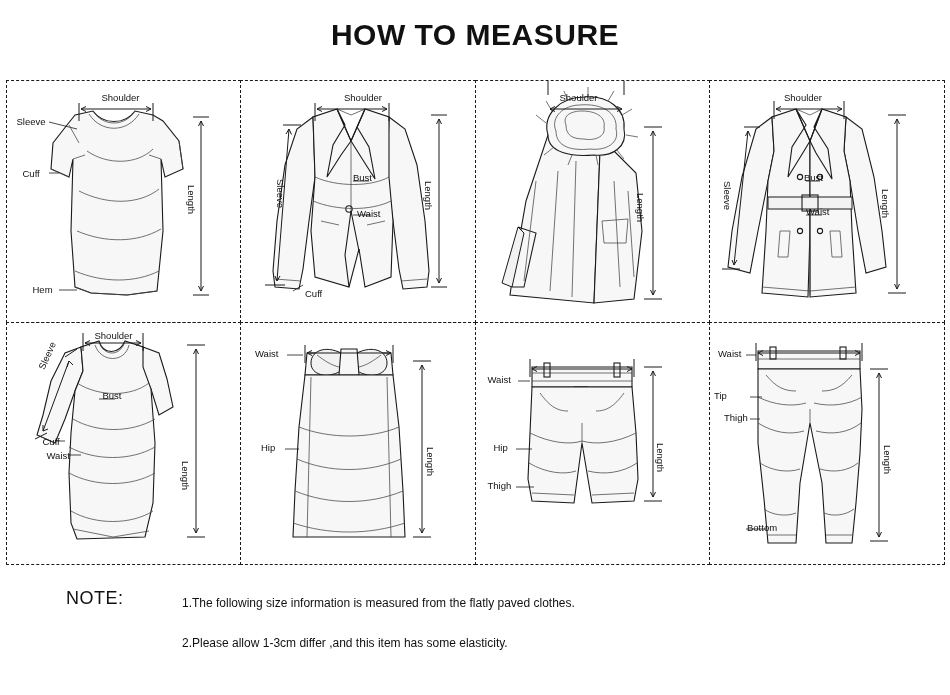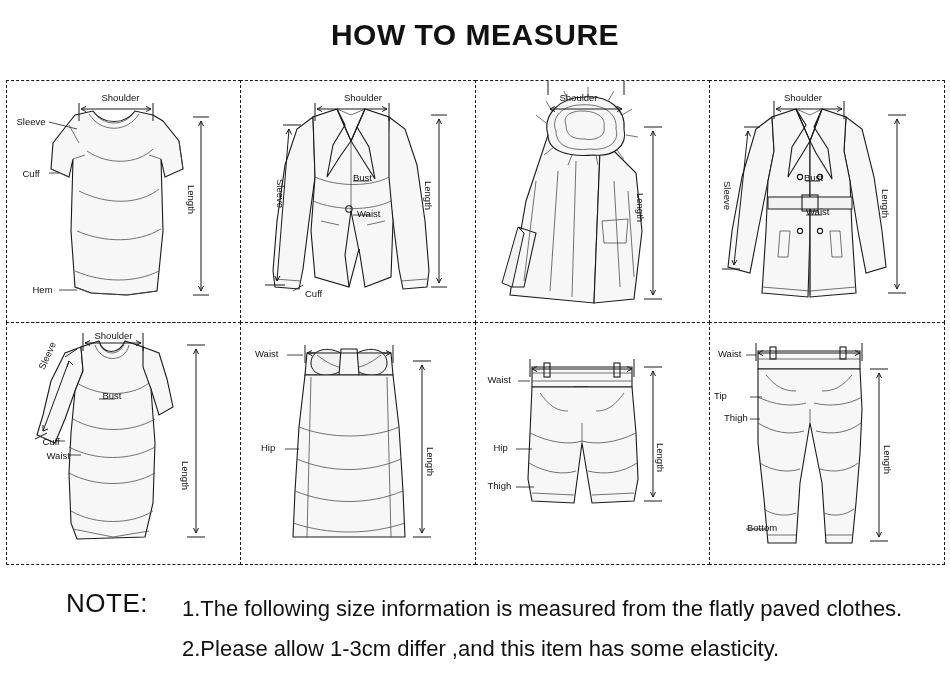--- a/index.html
+++ b/index.html
@@ -63,28 +63,28 @@
 
   
   .note {
     position: absolute;
     left: 0; top: 578px;
     width: 950px; height: 110px;
   }
   .note-word {
     position: absolute;
     left: 66px; top: 10px;
-    font-size: 26px;
+    font-size: 18px;
     color: #111;
     letter-spacing: 0.5px;
   }
   .note-line {
     position: absolute;
     left: 182px;
-    font-size: 22px;
+    font-size: 12px;
     color: #111;
     white-space: nowrap;
   }
   .note-line.n1 { top: 18px; }
   .note-line.n2 { top: 58px; }
 
   svg { display: block; }
   .ol { fill: none; stroke: #1a1a1a; stroke-width: 1.1; }
   .thin { fill: none; stroke: #444; stroke-width: 0.75; }
   .arr { fill: none; stroke: #1a1a1a; stroke-width: 1; }

